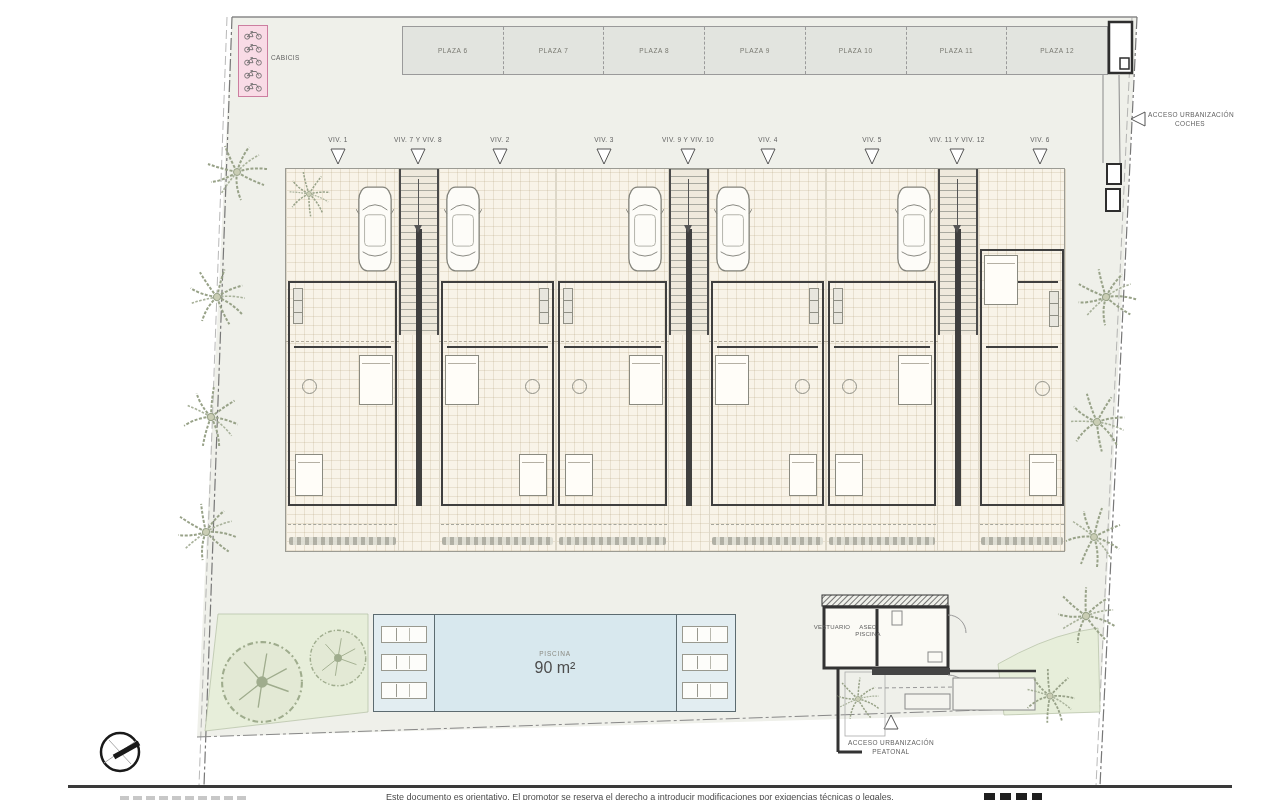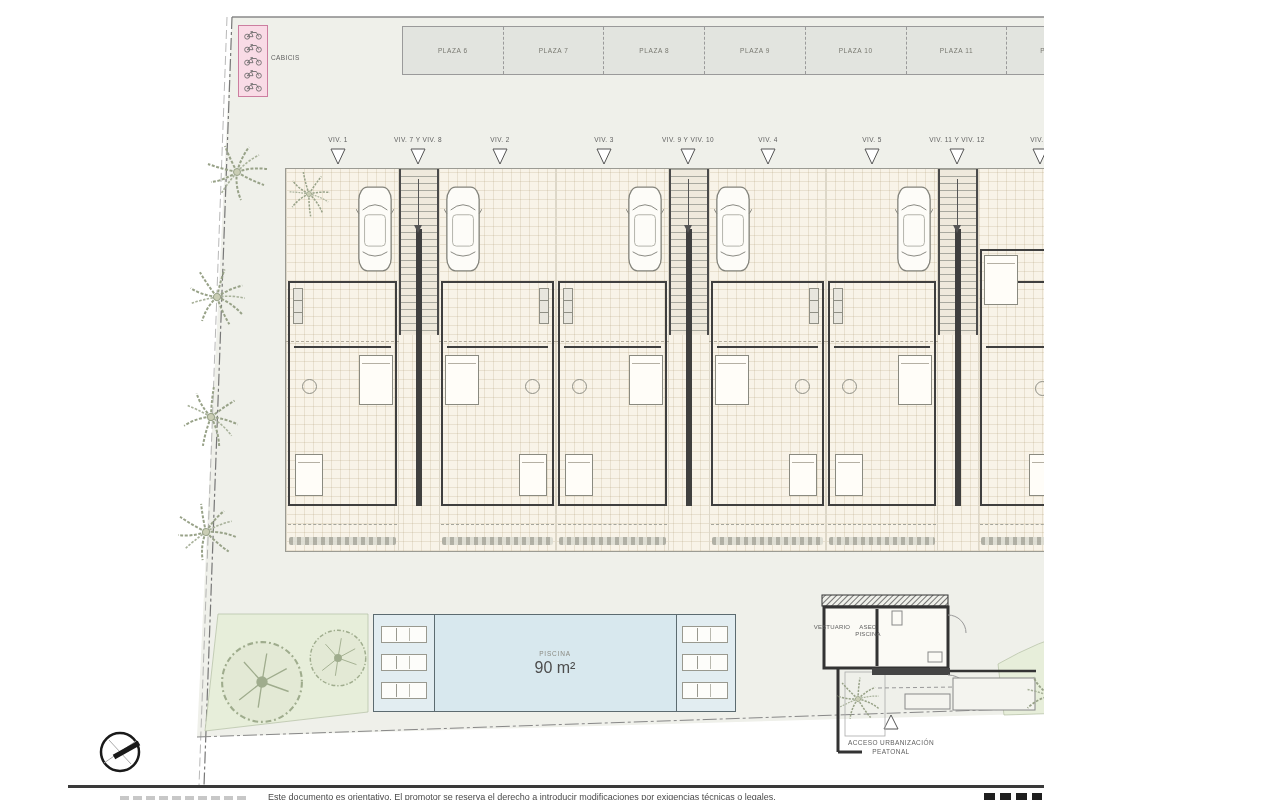--- a/index.html
+++ b/index.html
@@ -1,16 +1,16 @@
 <!DOCTYPE html>
 <html><head>
 <meta charset="utf-8">
 <style>
   html,body{margin:0;padding:0;background:#fff;}
-  .plan{position:relative;width:1044px;height:800px;background:#fff;overflow:hidden;
+  .plan{position:relative;width:1280px;height:800px;background:#fff;overflow:hidden;
         font-family:"Liberation Sans",sans-serif;color:#555;}
   svg.bg,svg.fg{position:absolute;left:0;top:0;width:1280px;height:800px;pointer-events:none;}
   svg.bg{z-index:0;} svg.fg{z-index:5;}
   .lbl{position:absolute;font-size:6.5px;letter-spacing:.4px;color:#5f5f5f;white-space:nowrap;z-index:6;}
   .ctr{transform:translateX(-50%);text-align:center;}
 
   
   .plazas{position:absolute;left:402px;top:26px;width:706px;height:49px;display:flex;
           background:#e2e4df;border:1px solid #9a9a9a;box-sizing:border-box;z-index:2;}
   .plaza{flex:1;display:flex;align-items:center;justify-content:center;

